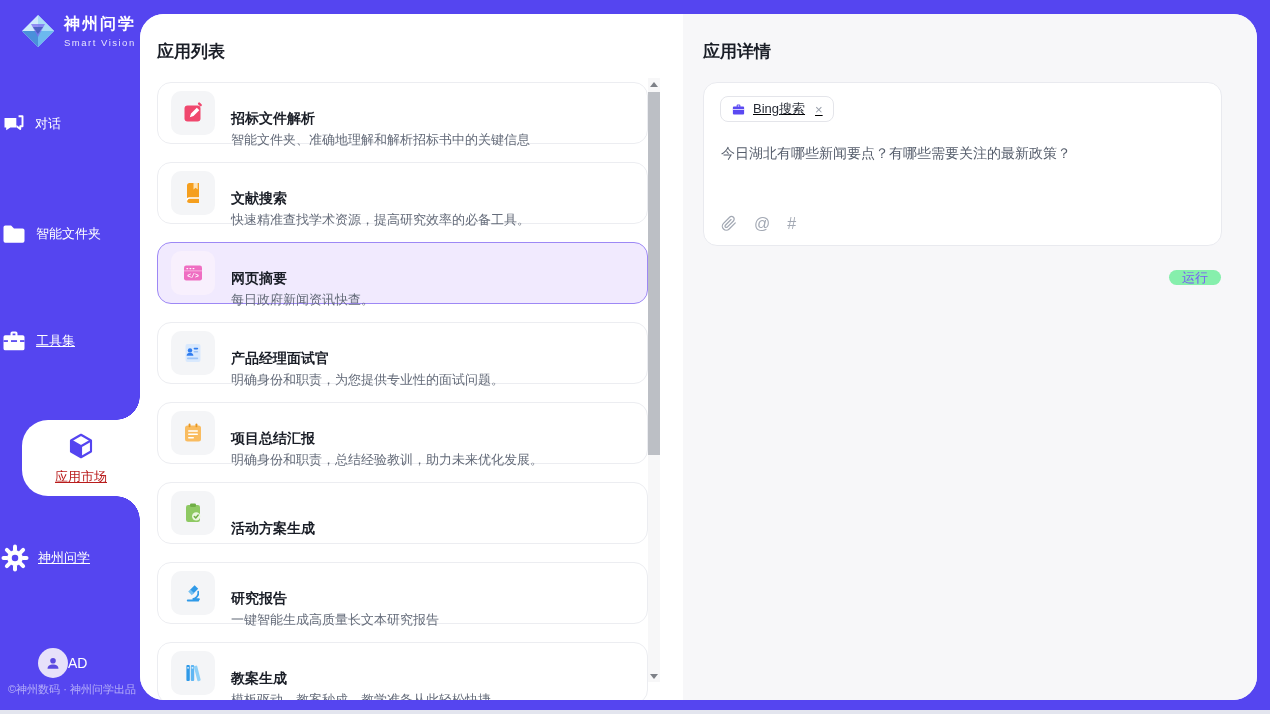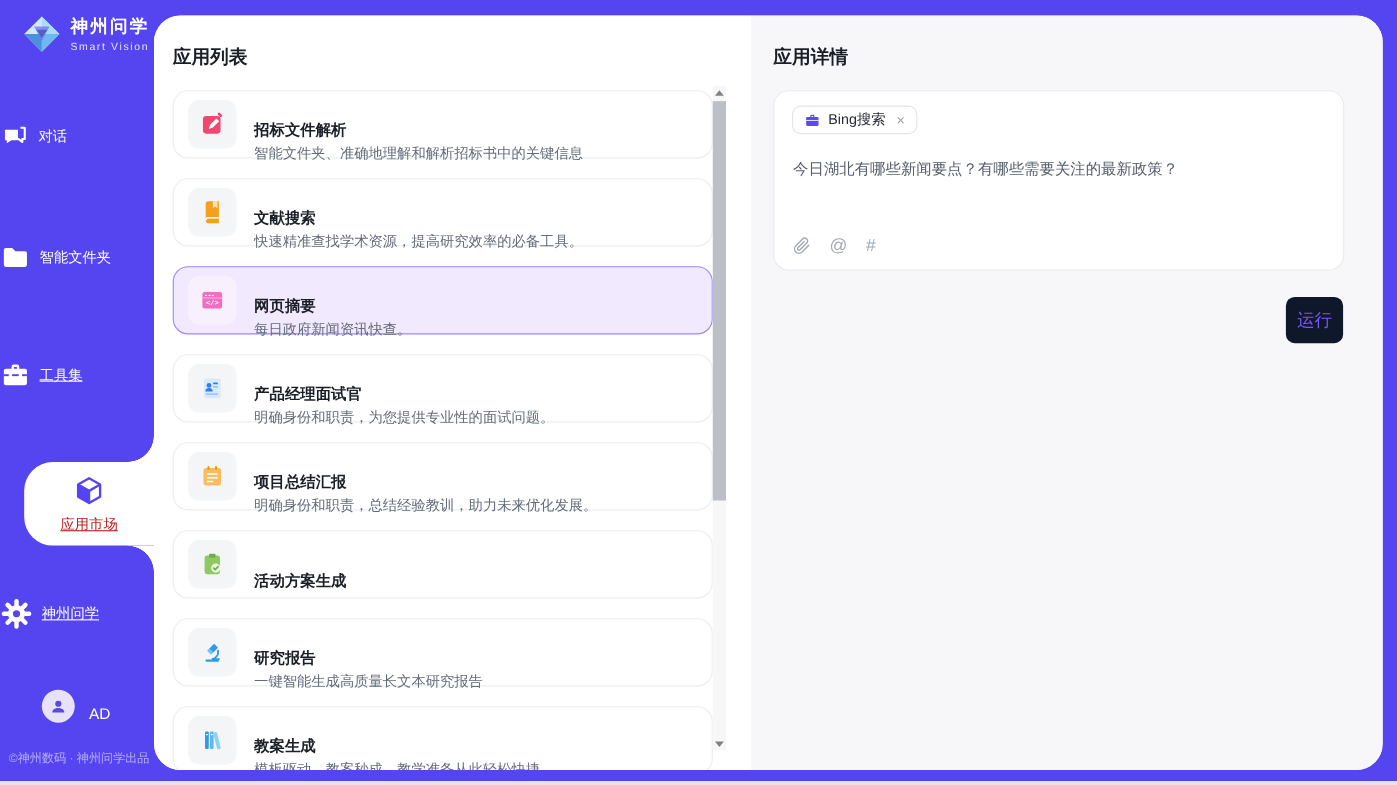--- a/index.html
+++ b/index.html
@@ -17,21 +17,21 @@
     align-items:center; gap:8px; color:#fff; font-size:13px; cursor:pointer; }
   .nav-item .lbl.u, .active-label { text-decoration:underline; }
   .active-tab { position:absolute; left:22px; top:420px; width:118px; height:76px;
     background:#fff; border-radius:26px 0 0 26px; display:flex; flex-direction:column;
     align-items:center; justify-content:center; gap:7px; cursor:pointer; }
   .active-label { color:#b91c1c; font-size:13px; }
   .fillet-top { position:absolute; right:0; top:396px; width:24px; height:24px;
     background:radial-gradient(circle 24px at 0 0, #5545f0 98%, #fff 100%); }
   .fillet-bottom { position:absolute; right:0; top:496px; width:24px; height:24px;
     background:radial-gradient(circle 24px at 0 100%, #5545f0 98%, #fff 100%); }
-  .user-row { position:absolute; left:38px; top:627px; display:flex; align-items:flex-end; gap:13px; }
+  .user-row { position:absolute; left:38px; top:648px; display:flex; align-items:center; }
   .avatar { width:30px; height:30px; border-radius:50%; background:#e7e1fa;
     display:flex; align-items:center; justify-content:center; }
   .user-name { color:#fff; font-size:14px; }
   .copyright { position:absolute; left:8px; top:682px; color:rgba(255,255,255,.55);
     font-size:11px; white-space:nowrap; }
 
   
   .content { position:absolute; left:140px; top:14px; width:1117px; height:686px;
     background:#fff; border-radius:24px; display:flex; overflow:hidden; }
   .panel-title { font-size:17px; font-weight:700; color:#1a1e27; }
@@ -59,29 +59,29 @@
   .tri-down { width:0; height:0; border-left:4px solid transparent; border-right:4px solid transparent;
     border-top:5px solid #7d8087; }
   .sb-thumb { position:absolute; left:0; top:14px; width:12px; height:363px; background:#bcbfc5; cursor:pointer; }
 
   .panel-detail { flex:1; position:relative; background:#f7f7f9; }
   .panel-detail .panel-title { position:absolute; left:20px; top:26px; }
   .detail-card { position:absolute; left:20px; top:68px; width:519px; height:164px;
     background:#fff; border:1px solid #e9eaef; border-radius:14px; }
   .tool-tag { position:absolute; left:16px; top:13px; height:20px; display:inline-flex;
     align-items:center; gap:7px; padding:12px 10px; border:1px solid #e4e5ea; border-radius:8px;
-    background:#fff; cursor:default; }
+    background:#fff; cursor:default;text-decoration:underline; }
   .tag-label { font-size:13px; color:#262b35; }
   .tag-close { font-size:13px; color:#9aa0ab; margin-left:3px; cursor:pointer; }
   .prompt { position:absolute; left:17px; top:62px; width:480px; font-size:14px; color:#555d6b; cursor:text; }
   .attach-row { position:absolute; left:17px; bottom:13px; display:flex; align-items:center;
     gap:17px; color:#a3a9b4; }
   .attach-glyph { font-size:16px; line-height:1; cursor:pointer; }
-  .run-btn { position:absolute; right:36px; top:256px; width:52px; height:42px;
-    background:#0f172a; color:#7957f7; font-size:16px; border:none; border-radius:8px;
+  .run-btn { position:absolute; right:36px; top:256px; width:52px; height:15px;
+    background:#86efac; color:#7957f7; font-size:13px; border:none; border-radius:8px;
     display:flex; align-items:center; justify-content:center; cursor:pointer; }
 </style>
 </head>
 <body>
 
 <div class="frame">
 
   <div class="sidebar">
 
     <div class="logo">

